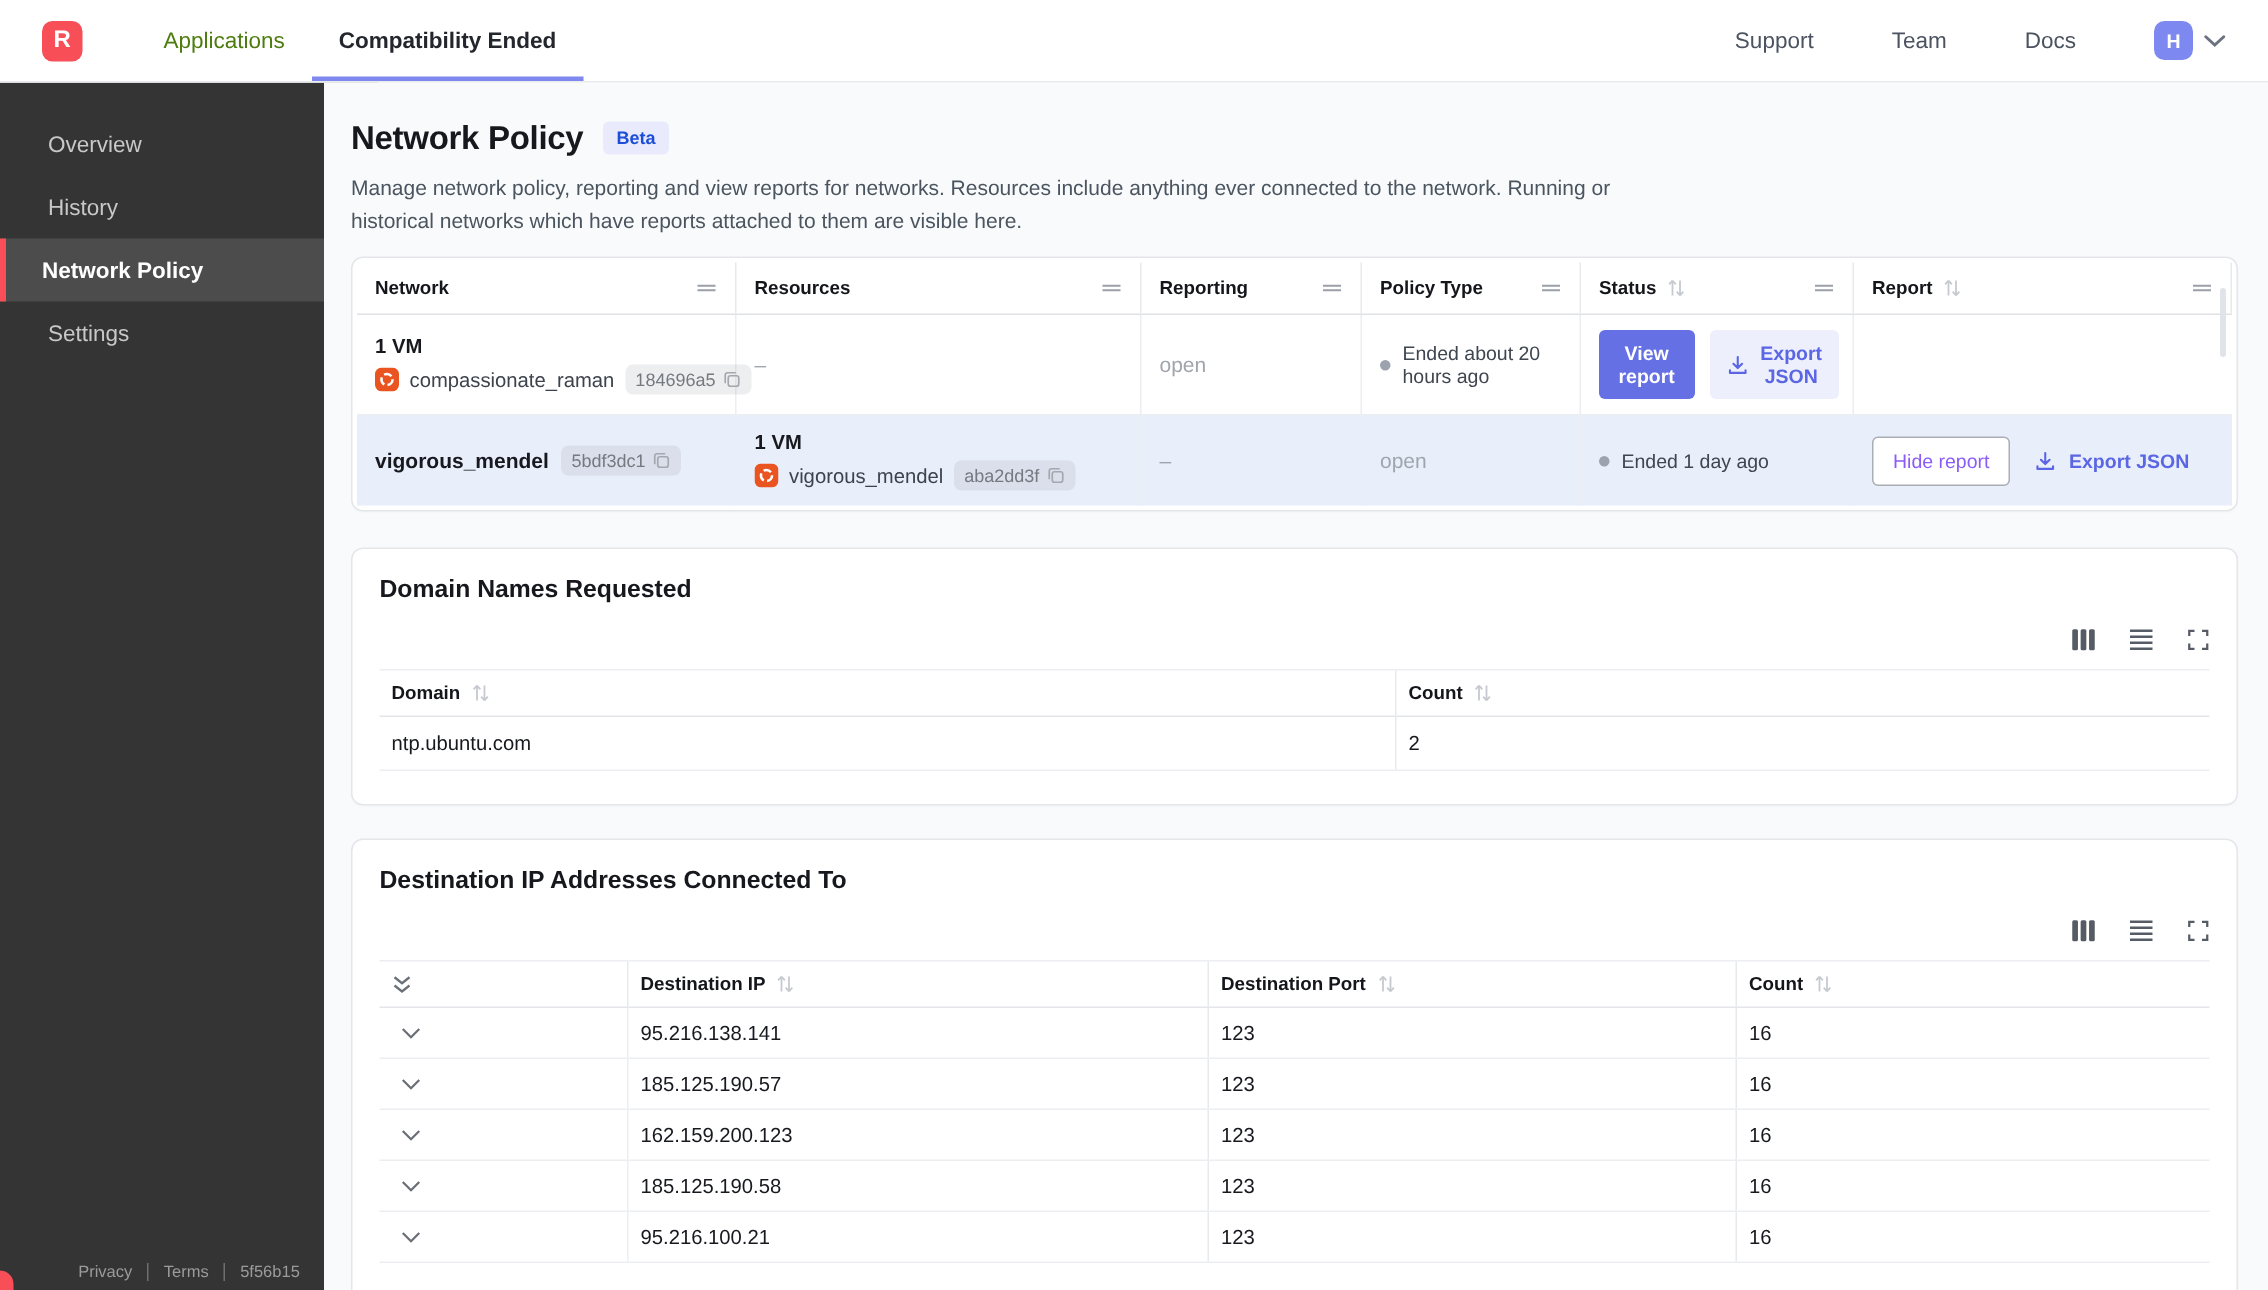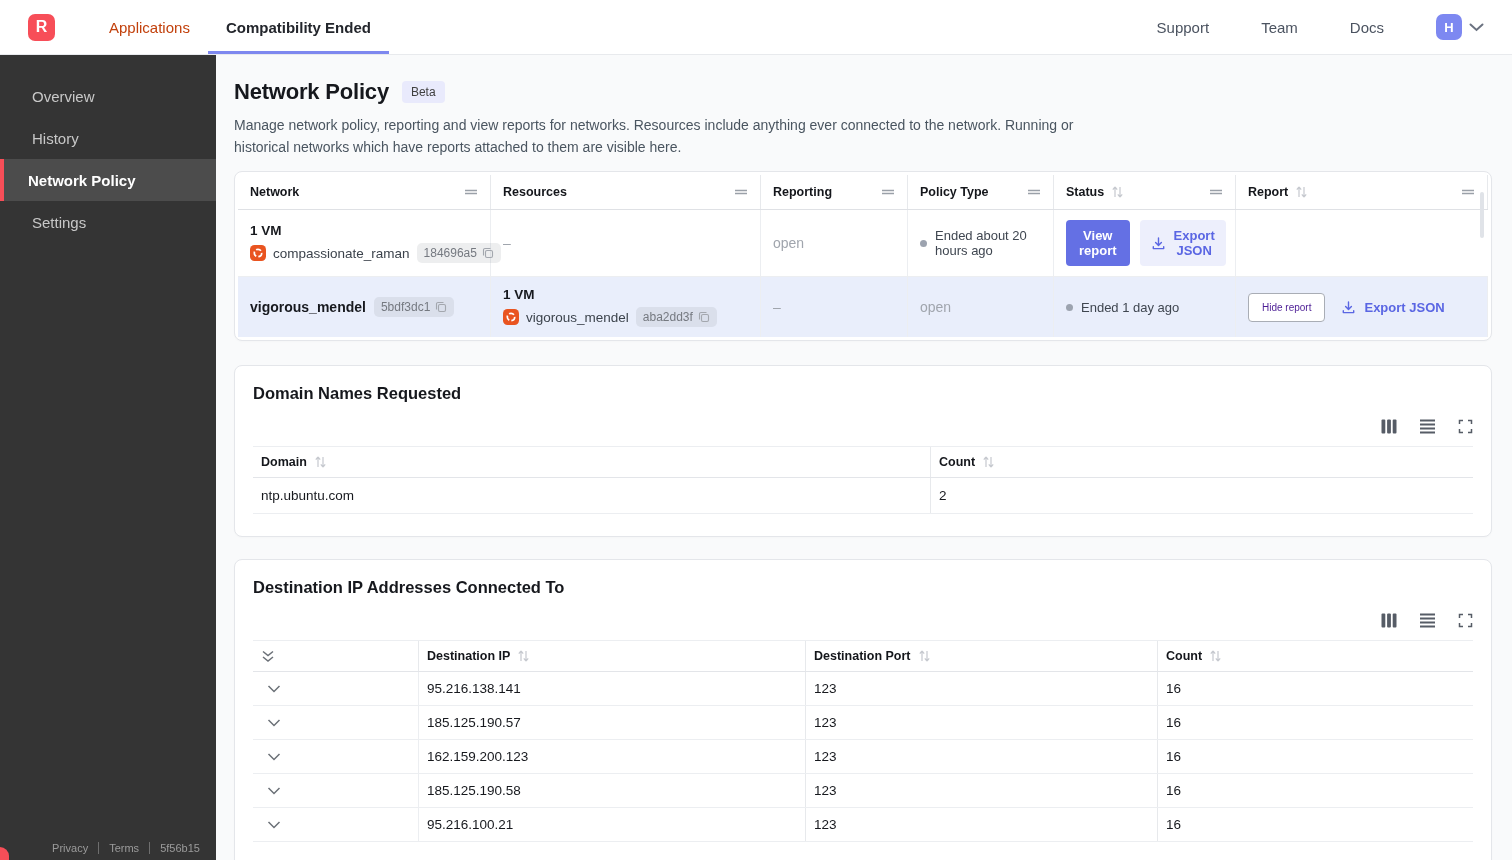--- a/index.html
+++ b/index.html
@@ -6,21 +6,21 @@
   html,body { width:1512px; height:860px; overflow:hidden; background:#fff;
     font-family:"Liberation Sans","DejaVu Sans",sans-serif; color:#17191e; }
 
   
   .topnav { position:absolute; top:0; left:0; right:0; height:55px; background:#fff;
     border-bottom:1px solid #e8eaed; display:flex; align-items:stretch; padding:0 28px; z-index:5; }
   .logo { width:27px; height:27px; border-radius:7px; background:var(--brand-red,#f74e58);
     color:#fff; font-weight:700; font-size:16px; display:flex; align-items:center; justify-content:center;
     align-self:center; cursor:pointer; }
   .nav-tabs { display:flex; margin-left:36px; }
-  .nav-tab { display:flex; align-items:center; padding:0 18px; font-size:15px; color:#c2410c;
+  .nav-tab { display:flex; align-items:center; padding:0 18px; font-size:15px; color:#4d7c0f;
     border-bottom:3px solid transparent; padding-top:3px; cursor:pointer; }
   .nav-tab.active { color:#23262c; font-weight:700; border-bottom-color:var(--accent-light,#7e88ef); }
   .nav-right { margin-left:auto; display:flex; align-items:center; gap:52px; }
   .nav-link { font-size:15px; color:#4b5360; text-decoration:none; cursor:pointer; }
   .user-menu { display:flex; align-items:center; gap:7px; cursor:pointer; }
   .avatar { width:26px; height:26px; border-radius:7px; background:var(--avatar,#7d88f1); color:#fff;
     font-size:13px; font-weight:700; display:flex; align-items:center; justify-content:center; }
 
   
   .sidebar { position:absolute; top:55px; left:0; bottom:0; width:252px; background:#343434; }
@@ -33,21 +33,21 @@
   .side-footer span { padding:0 10px; cursor:pointer; }
   .side-footer .sep { width:1px; height:12px; background:#6e6e6e; padding:0; }
   .corner-dot { position:absolute; left:0; bottom:0; width:9px; height:13px; background:var(--brand-red,#f74e58);
     border-top-right-radius:9px; }
 
   
   .main { position:absolute; top:55px; left:216px; right:0; bottom:0; background:#f9fafb;
     padding:24px 20px 0 18px; overflow:hidden; }
   .title-row { display:flex; align-items:center; gap:13px; }
   .page-title { font-size:22px; font-weight:700; color:#16181d; letter-spacing:-0.2px; }
-  .beta-badge { background:#e9eafc; color:#404040; font-size:12px; font-weight:400; padding:4px 9px; border-radius:4px; }
+  .beta-badge { background:#e9eafc; color:#1d4ed8; font-size:12px; font-weight:700; padding:4px 9px; border-radius:4px; }
   .page-desc { margin-top:10px; font-size:14px; color:#4a5560; line-height:1.55; max-width:880px; }
 
   .card { background:#fff; border:1px solid #e4e6ea; border-radius:8px; margin-top:13px;
     box-shadow:0 1px 2px rgba(20,22,28,0.02); }
   .card1 { padding:3px; position:relative; }
 
   
   .nt-head { display:grid; grid-template-columns:253px 270px 147px 146px 182px 1fr; border-bottom:1px solid #dfe1e5; }
   .th { display:flex; align-items:center; gap:7px; padding:10px 12px; font-size:12.5px; font-weight:700;
     color:#14161b; border-right:1px solid #e7e9ec; }
@@ -61,22 +61,22 @@
   .pill { display:inline-flex; align-items:center; gap:5px; background:rgba(130,134,143,0.14); border-radius:5px;
     padding:3px 7px; font-size:12px; color:#757980; cursor:pointer; white-space:nowrap; }
   .col-res { flex-direction:column; align-items:flex-start; justify-content:center; gap:5px; }
   .vm-count { font-size:13.5px; font-weight:700; }
   .res-line { display:flex; align-items:center; gap:7px; font-size:13.5px; color:#3c434c; }
   .muted { color:#a0a5ad; }
   .dot { width:7px; height:7px; border-radius:50%; background:#9ca3af; flex:none; }
   .status-text { font-size:13px; color:#3f4650; }
   .btn-primary { background:var(--accent,#6470e4); color:#ffffff; border:none; border-radius:4px;
     font-size:13px; font-weight:600; padding:8px 13px; cursor:pointer; font-family:inherit; }
-  .btn-outline { background:#fff; color:#4c1d95; border:1px solid #a9adb5; border-radius:4px;
-    font-size:10px; padding:8px 13px; cursor:pointer; font-family:inherit; }
+  .btn-outline { background:#fff; color:#8b5cf6; border:1px solid #a9adb5; border-radius:4px;
+    font-size:13px; padding:8px 13px; cursor:pointer; font-family:inherit; }
   .btn-export { display:inline-flex; align-items:center; gap:8px; background:#edeffc; border:none;
     border-radius:4px; padding:8px 11px; color:#5a66e3; font-size:13px; font-weight:600; cursor:pointer; font-family:inherit; }
   .nt-row.selected .btn-export { background:transparent; padding-left:6px; }
   .scroll-thumb { position:absolute; right:7px; top:20px; width:4px; height:46px; background:#e0e3e8; border-radius:2px; }
 
   
   .card-pad { padding:18px 18px 22px; }
   .card-title { font-size:16.5px; font-weight:700; color:#16181d; }
   .card-toolbar { display:flex; justify-content:flex-end; gap:22px; margin-top:16px; }
   .tool-btn { background:none; border:none; cursor:pointer; display:flex; padding:0; }

